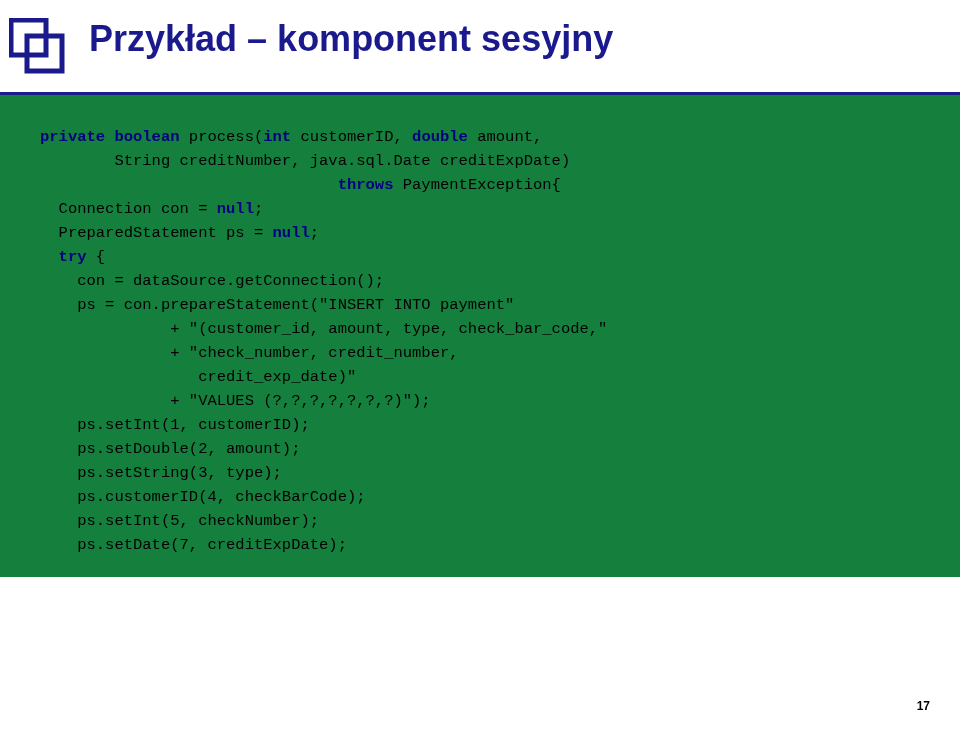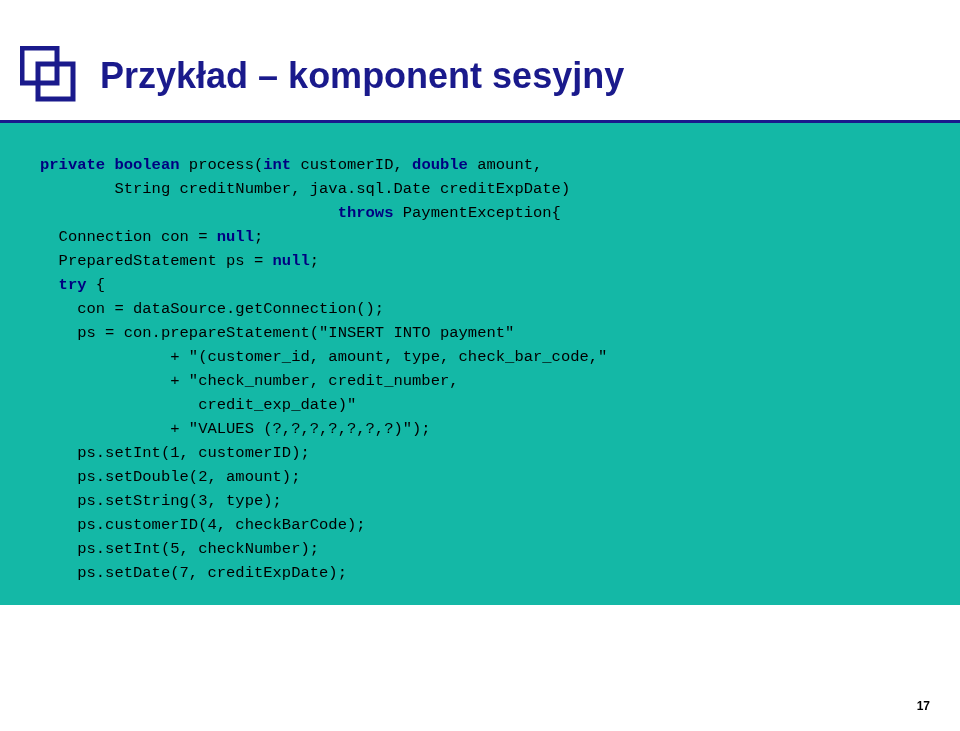--- a/index.html
+++ b/index.html
@@ -11,46 +11,44 @@
     body {
       width: 960px;
       height: 731px;
       background: #ffffff;
       font-family: Arial, sans-serif;
       overflow: hidden;
     }
 
     .header {
       background: #ffffff;
-      padding: 18px 20px 14px 20px;
+      padding: 18px 20px 14px 9px;
       display: flex;
-      align-items: center;
       border-bottom: 3px solid #1a1a8c;
-      margin-top: 28px;
     }
 
     .header-logo {
       margin-right: 20px;
       flex-shrink: 0;
     }
 
     .header-logo svg {
       display: block;
     }
 
     .header-title {
       font-size: 36px;
       font-weight: bold;
       color: #1a1a8c;
       font-family: Arial, sans-serif;
     }
 
     .content {
       padding: 30px 64px 20px 40px;
-      background: #14b8a6;
+      background: #15803d;
     }
 
     .code-block {
       font-family: 'Courier New', Courier, monospace;
       font-size: 15.5px;
       line-height: 1.55;
       color: #000000;
     }
 
     .kw {

